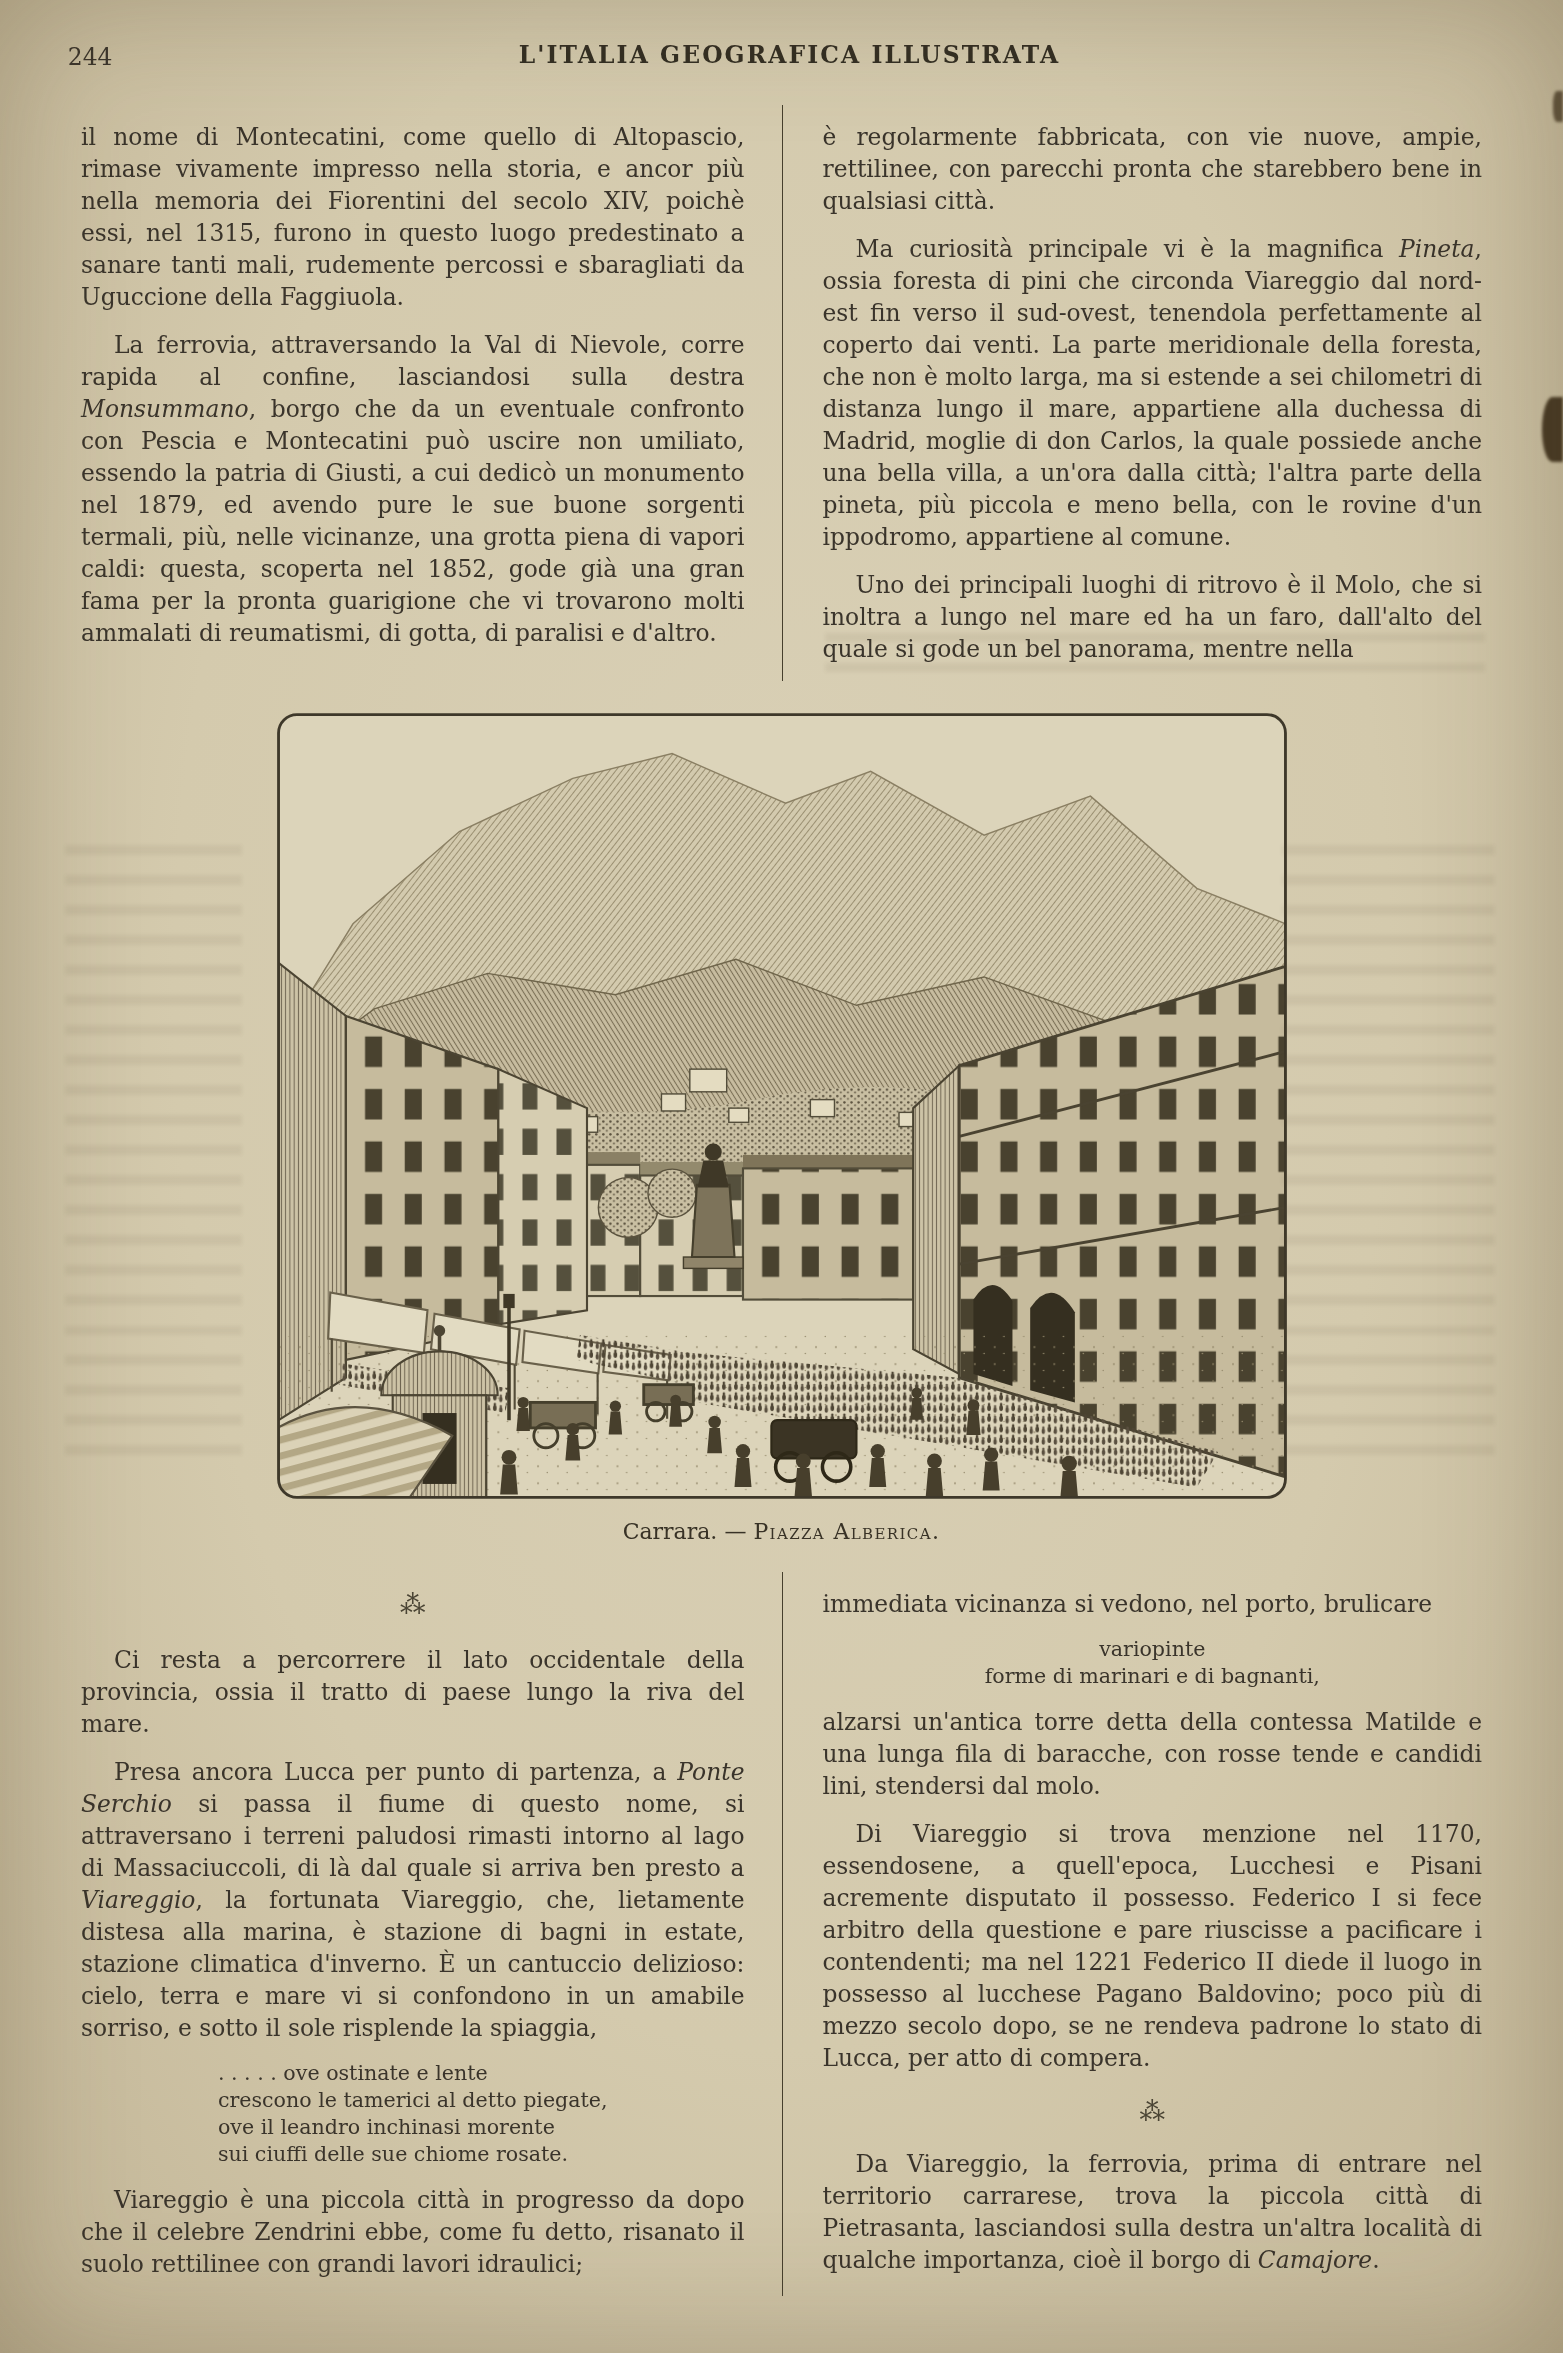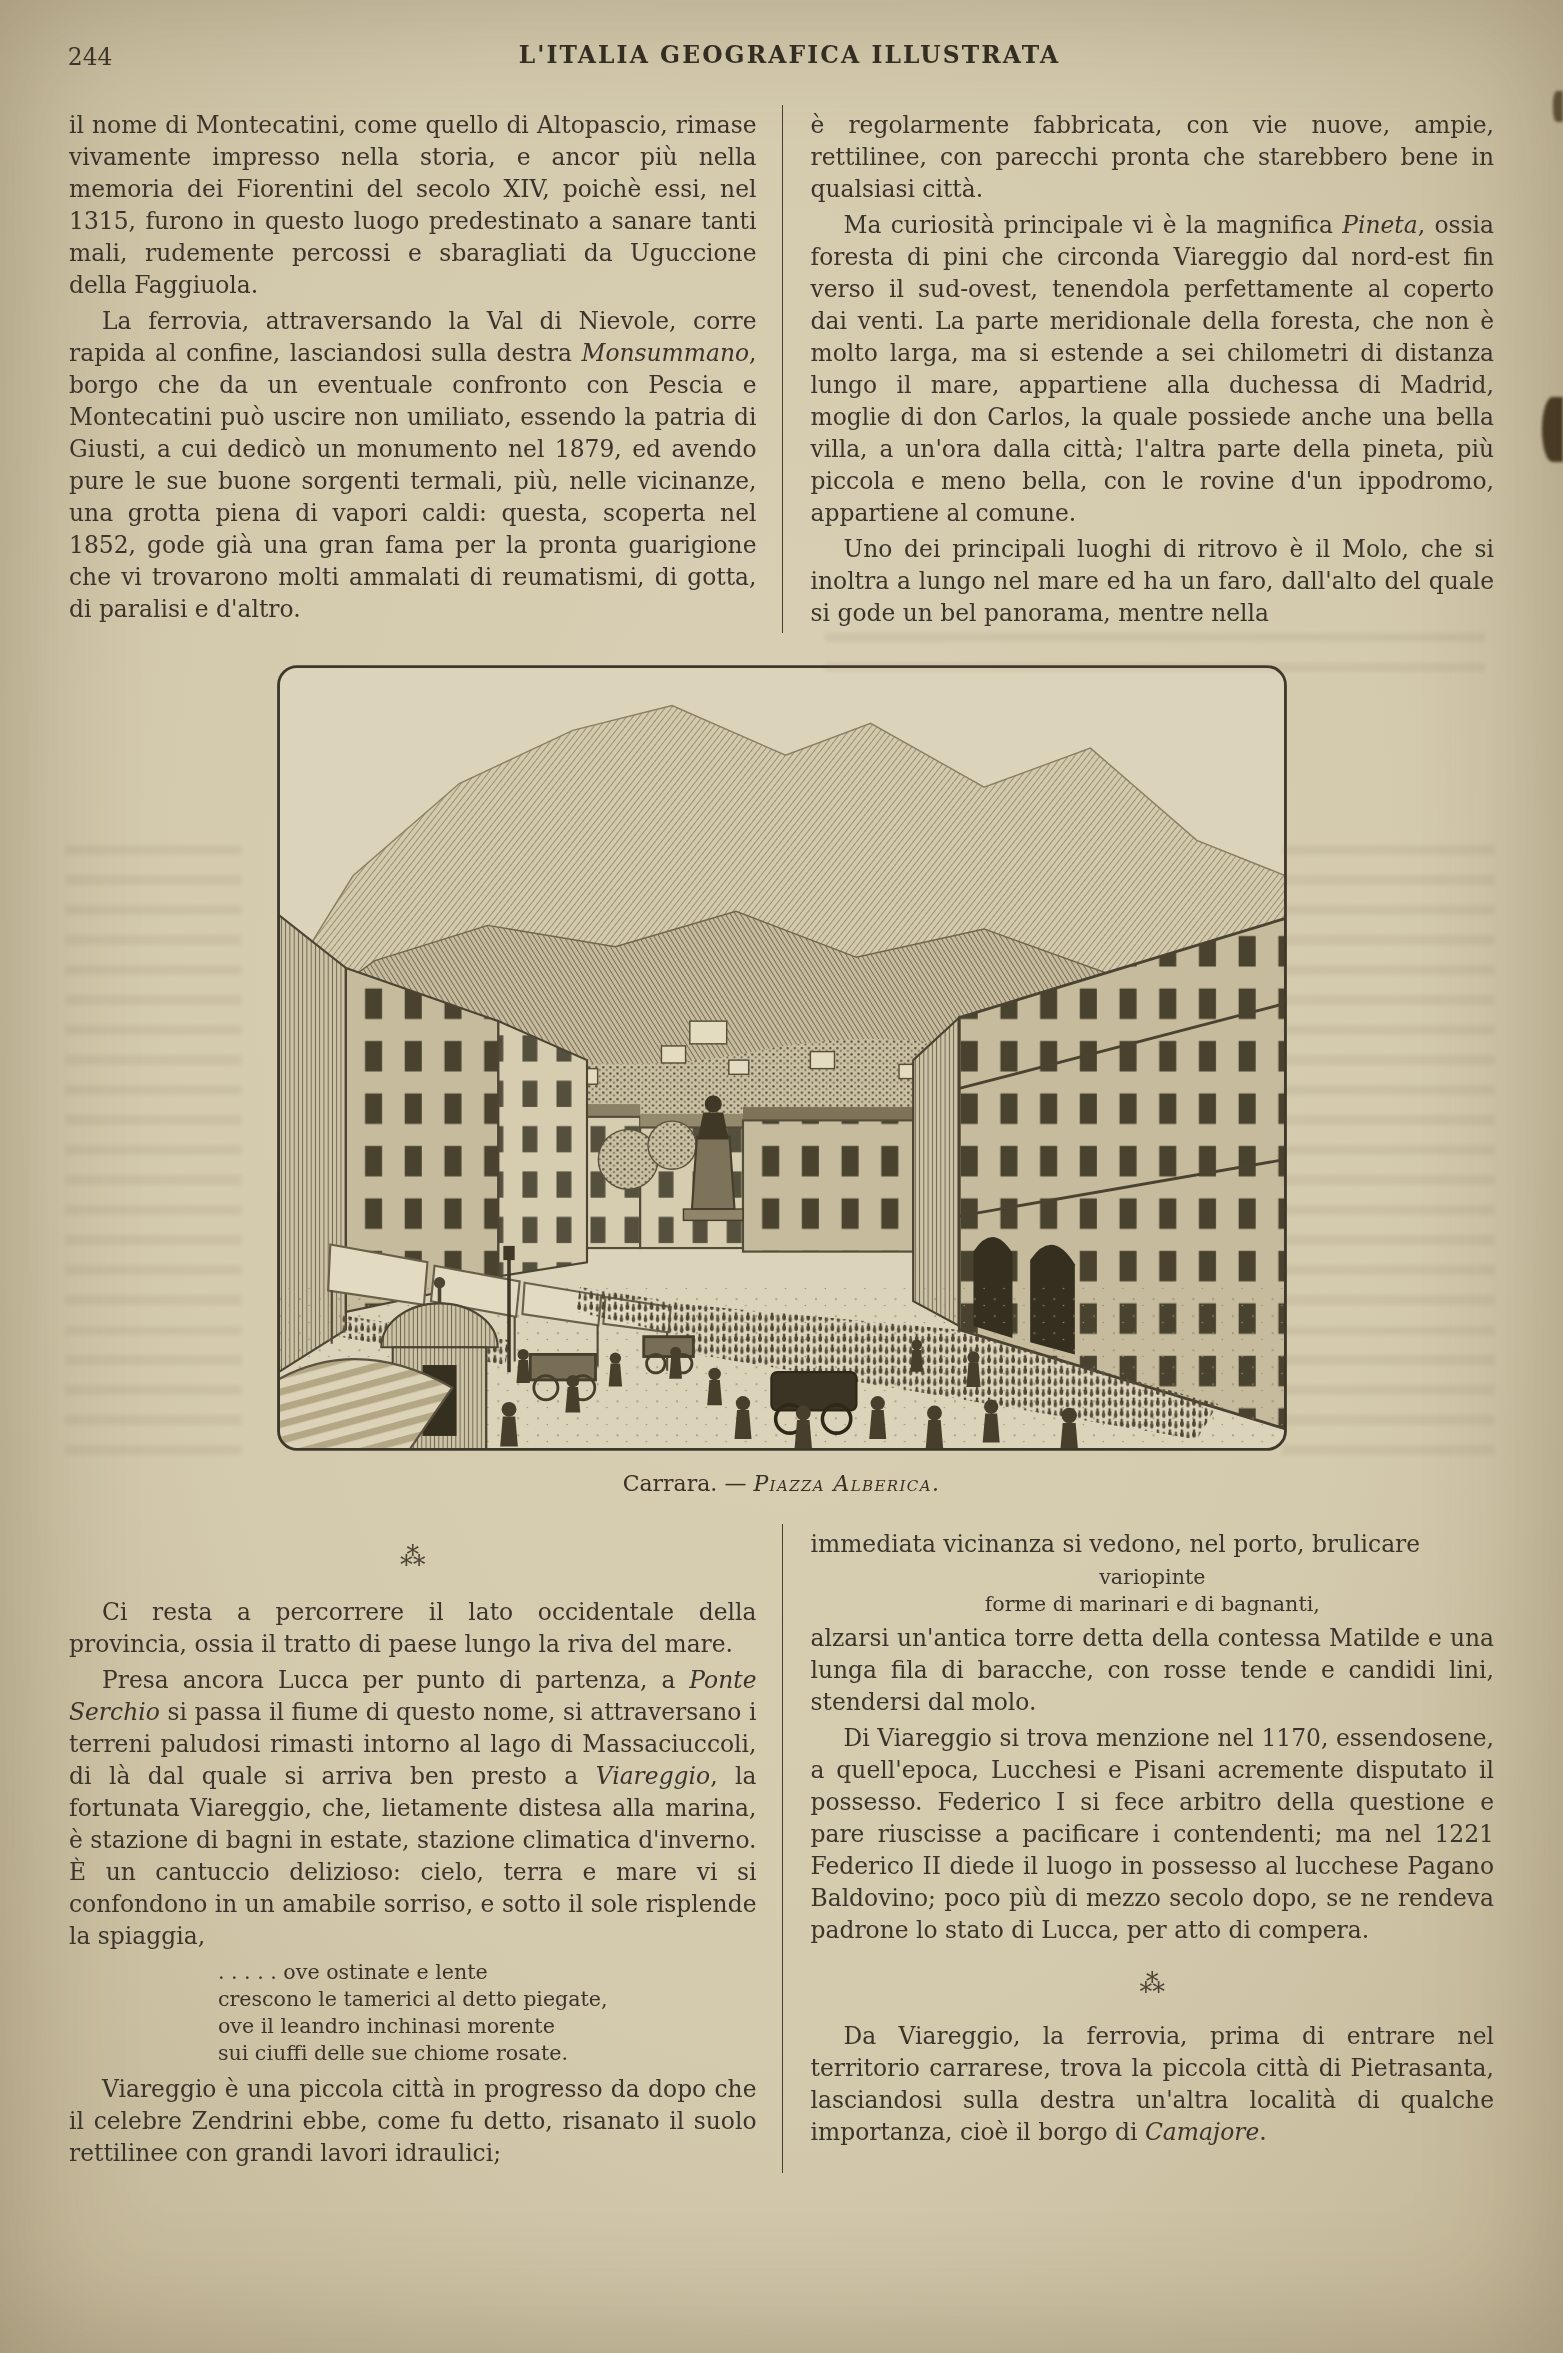--- a/index.html
+++ b/index.html
@@ -17,33 +17,33 @@
   .page-number { position:absolute; left:2.8px; top:2.8px; font-size:23.4px; }
   .page-title { position:absolute; left:16px; right:0; top:1.4px; text-align:center;
     font-size:23.4px; font-weight:bold; letter-spacing:2.1px; color:#322d22; }
 
   .cols { display:flex; margin-top:28px; position:relative; }
   .col { width:50%; box-sizing:border-box; font-size:23.4px; line-height:32px;
     text-align:justify; hyphens:auto; }
   .col-left  { padding-right:21px; }
   .col-right { padding-left:24px; border-left:1.4px solid #463f2d; }
 
-  p { margin:4px; }
+  p { margin:16px; }
   p.ind { text-indent:33px; }
 
   .poem { font-size:20.6px; line-height:27px; width:max-content; margin:7px auto 5.7px; text-align:left; }
   .verse-frag { font-size:20.6px; line-height:27px; text-align:center; margin:2px 0; }
 
   .asterism { text-align:center; font-size:25.5px; margin:15.6px 0 24px; color:#4a4434; }
   .asterism.mid { margin:21px 0 21px; }
 
   figure { margin:30px auto 0; width:1014px; }
   figure svg { display:block; }
   figcaption { text-align:center; font-size:22px; margin-top:18.4px; color:#383226; }
-  figcaption .sc { font-variant:small-caps; letter-spacing:1.4px;font-style:italic; }
+  figcaption .sc { font-variant:small-caps; letter-spacing:1.4px; }
 
   .ghost { position:absolute; pointer-events:none; filter:blur(2.1px); opacity:.8;
     background-image: repeating-linear-gradient(180deg,
       rgba(0,0,0,0) 0 8.5px, rgba(96,82,58,.10) 8.5px 18.4px, rgba(0,0,0,0) 18.4px 30px); }
   .ghost-left  { left:65px;  top:837px; width:177px; height:624px; }
   .ghost-right { right:68px; top:837px; width:213px; height:624px; }
   .ghost-trtail{ right:78px; top:624px;  width:660px; height:50px; }
 
   .smudge { position:absolute; background:#463823; pointer-events:none; filter:blur(1.4px); }
   .smudge-a { right:0; top:397px; width:21px; height:65px; border-radius:50% 0 0 50%; }

